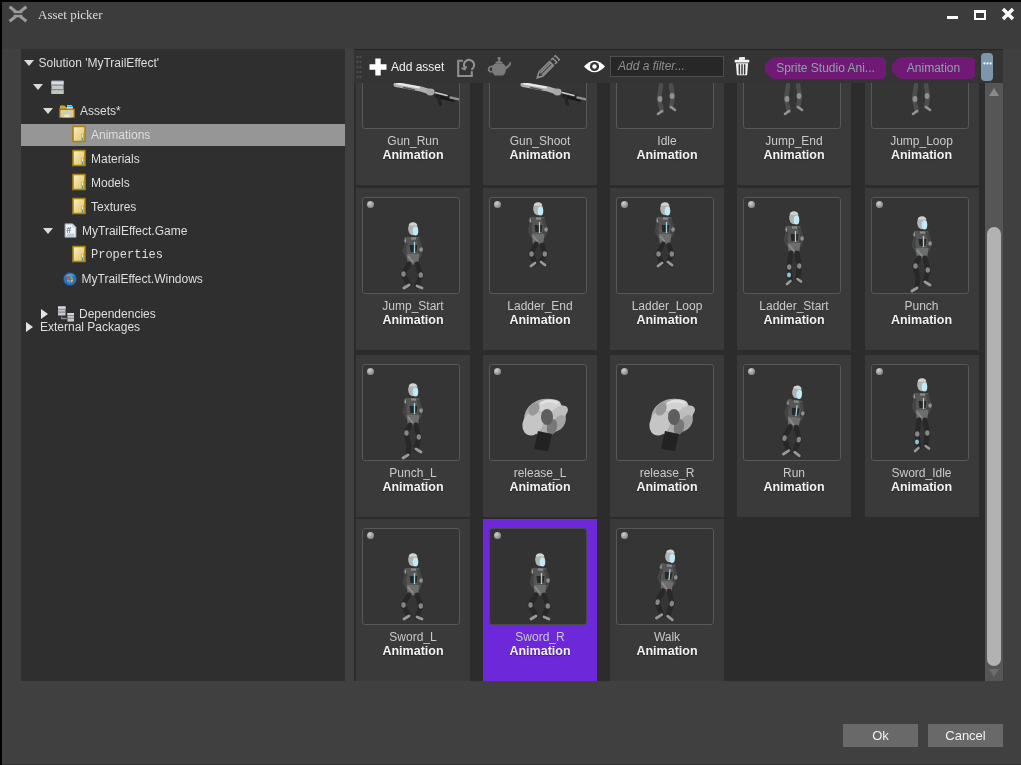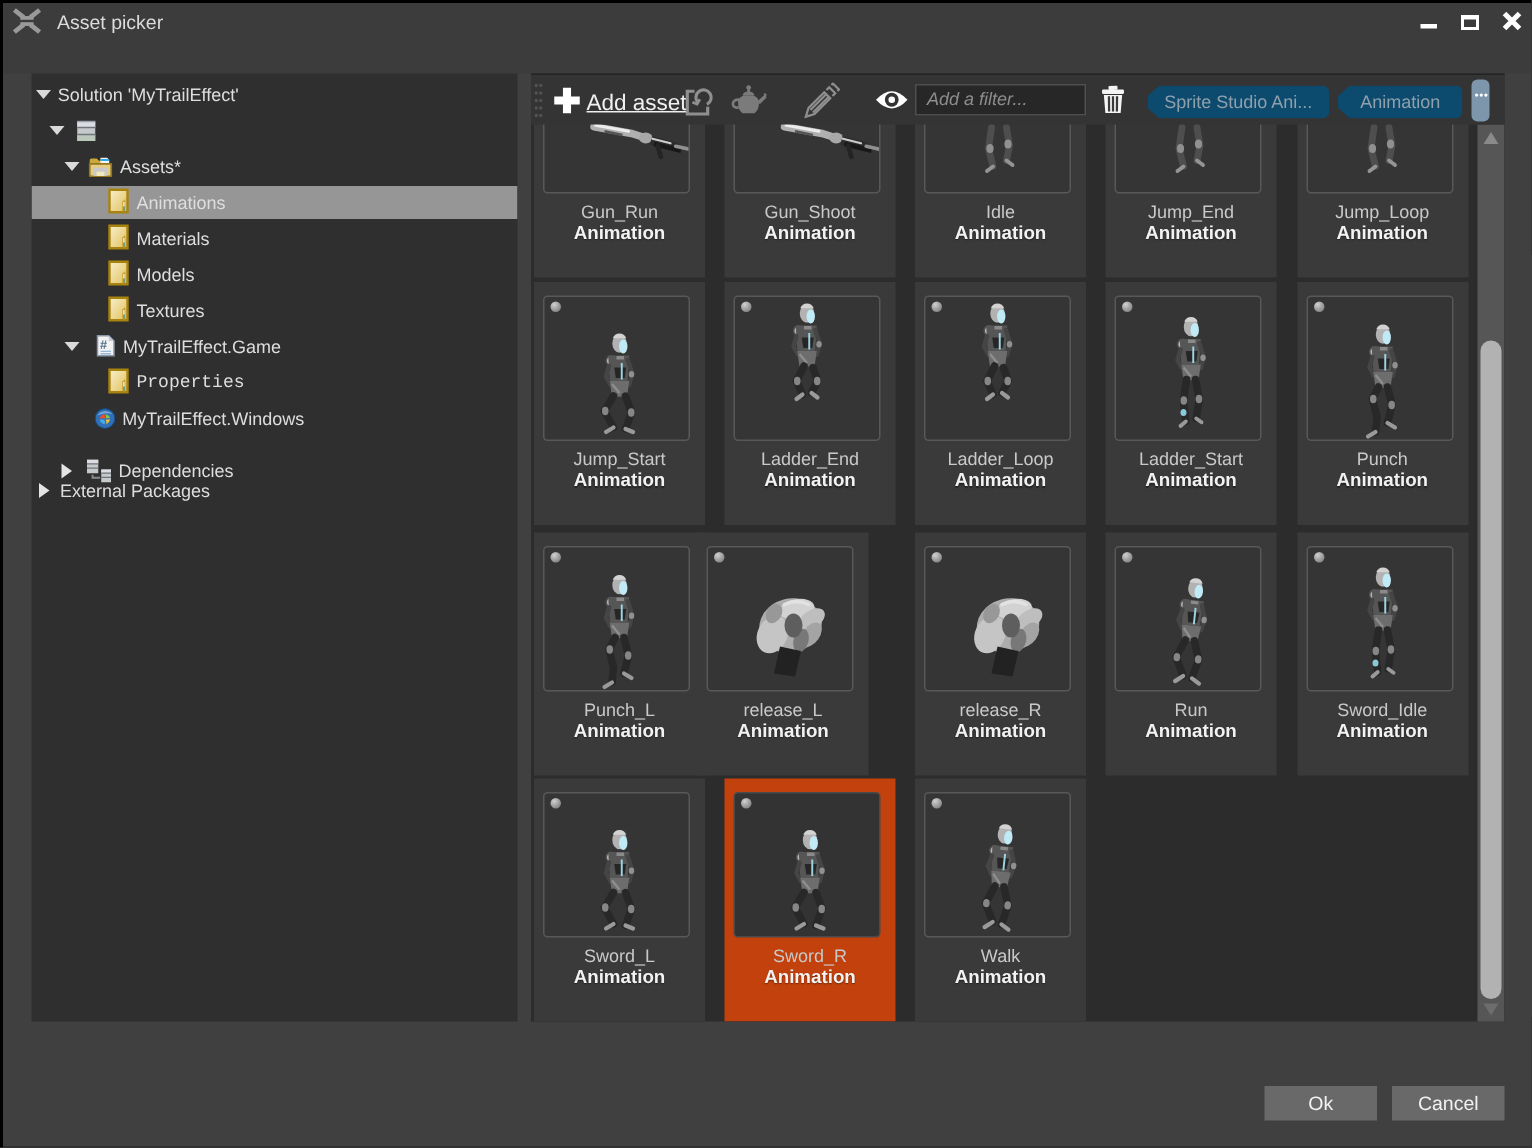--- a/index.html
+++ b/index.html
@@ -3,39 +3,39 @@
 
 <meta charset="utf-8">
 <style>
   * { margin:0; padding:0; box-sizing:border-box; }
   html,body { width:1021px; height:765px; overflow:hidden; }
   body { background:#404040; font-family:"Liberation Sans", sans-serif; position:relative; }
   .abs { position:absolute; }
   #topborder { left:0; top:0; width:1021px; height:2px; background:#000; }
   #leftborder { left:0; top:0; width:1.5px; height:765px; background:#000; }
   
-  #title { left:38px; top:7px; font-size:13px; color:#dcdcdc; }
+  #title { left:38px; top:7px; font-size:13px; color:#dcdcdc;font-family:Liberation Serif, serif; }
   
   #lpanel { left:21px; top:49px; width:324px; height:632px; background:#2f2f2f; overflow:hidden; }
   .trow { position:absolute; left:0; width:324px; height:24px; line-height:24px; font-size:12px; color:#dedede; white-space:nowrap;padding-left:40px; }
   .trow .lbl { position:absolute; top:0; }
   .selbar { position:absolute; left:0; width:324px; height:22px; top:1px; background:#969696; }
   .ticon { position:absolute; top:4px; }
   .arrow-dn { position:absolute; top:9px; width:0; height:0; border-left:5px solid transparent; border-right:5px solid transparent; border-top:6.5px solid #dadada; }
   .arrow-rt { position:absolute; top:7px; width:0; height:0; border-top:5px solid transparent; border-bottom:5px solid transparent; border-left:7.5px solid #e4e4e4; }
   
   #rpanel { left:354px; top:49px; width:649px; height:632px; background:#2c2c2c; overflow:hidden; border-top:1px solid #242424; }
   #toolbar { position:absolute; left:0; top:0; width:649px; height:33px; background:#343434; z-index:5; }
-  #addtext { position:absolute; left:37px; top:10px; font-size:15px; color:#f0f0f0;text-decoration:underline; }
+  #addtext { position:absolute; left:37px; top:10px; font-size:12px; color:#f0f0f0; }
   #filter { position:absolute; left:256px; top:6px; width:114px; height:21px; background:#272727; border:1px solid #4e4e4e; color:#8d8d8d; font-style:italic; font-size:12px; line-height:19px; padding-left:7px; }
-  .tag { position:absolute; top:7px; height:22px; background:#0c4a6e; color:#8fa0ad; font-size:12px; line-height:22px; text-align:center; clip-path:polygon(8px 0, calc(100% - 3px) 0, 100% 3px, 100% calc(100% - 3px), calc(100% - 3px) 100%, 8px 100%, 0 calc(100% - 7px), 0 7px); }
+  .tag { position:absolute; top:7px; height:22px; background:#701a75; color:#8fa0ad; font-size:12px; line-height:22px; text-align:center; clip-path:polygon(8px 0, calc(100% - 3px) 0, 100% 3px, 100% calc(100% - 3px), calc(100% - 3px) 100%, 8px 100%, 0 calc(100% - 7px), 0 7px); }
   #dotsbtn { position:absolute; left:627px; top:3px; width:12px; height:28px; background:#7d96ab; border-radius:4px; }
   
   .card { position:absolute; width:114px; height:162px; background:#3a3a3a; }
-  .card.sel { background:#c2410c; }
+  .card.sel { background:#6d28d9; }
   .thumb { position:absolute; left:6px; top:9px; width:98px; height:97px; background:#353535; border:1px solid #585858; border-radius:3px; }
   .card.sel .thumb { background:#333; border-color:#4a4a4a; }
   .dot { position:absolute; left:4px; top:3px; width:7px; height:7px; border-radius:50%; background:radial-gradient(circle at 35% 30%, #d0d0d0, #8a8a8a 70%); }
   .cname { position:absolute; left:0; top:111px; width:114px; text-align:center; font-size:12px; color:#c9c9c9; }
   .ctype { position:absolute; left:0; top:125px; width:114px; text-align:center; font-size:12.5px; font-weight:bold; color:#f2f2f2; text-shadow:0 1px 1px rgba(0,0,0,0.45); }
   
   #sbar { position:absolute; left:631px; top:33px; width:18px; height:599px; background:#565656; }
   #sthumb { position:absolute; left:2px; top:144px; width:14px; height:439px; background:#b2b2b2; border-radius:7px; }
   
   .bbtn { position:absolute; top:724px; width:75px; height:23px; background:#696969; color:#f2f2f2; font-size:13px; text-align:center; line-height:23px; }
@@ -487,21 +487,21 @@
     <ellipse cx="43.5" cy="68" rx="2.2" ry="2.8" fill="#868686"></ellipse>
     <ellipse cx="55.8" cy="72" rx="2.2" ry="2.8" fill="#868686"></ellipse>
     <path d="M45 90 L40 93" stroke="#9a9a9a" stroke-width="2.8" stroke-linecap="round"></path>
     <path d="M53 84 L58 87" stroke="#9a9a9a" stroke-width="2.8" stroke-linecap="round"></path>
   </g>
           </svg>
     </div>
     <div class="cname">Punch_L</div>
     <div class="ctype">Animation</div>
   </div>
-      <div class="card" style="left:111px;top:304.5px">
+      <div class="card" style="left:129px;top:304.5px">
     <div class="thumb">
           <div class="dot"></div>
       <svg width="96" height="95" viewBox="0 0 96 95" style="position:absolute;left:0;top:0">
             <g transform="translate(57,56)">
     <ellipse cx="-2" cy="-4" rx="21" ry="18" fill="#adadad" transform="rotate(-15 -2 -4)"></ellipse>
     <ellipse cx="-14" cy="2" rx="10" ry="13" fill="#c5c5c5" transform="rotate(25 -14 2)"></ellipse>
     <ellipse cx="2" cy="-15" rx="12" ry="6.5" fill="#d2d2d2" transform="rotate(-10 2 -15)"></ellipse>
     <ellipse cx="12" cy="-8" rx="10" ry="6" fill="#bebebe" transform="rotate(-35 12 -8)"></ellipse>
     <ellipse cx="12" cy="2" rx="9" ry="5.5" fill="#a4a4a4" transform="rotate(-55 12 2)"></ellipse>
     <ellipse cx="5" cy="6" rx="8" ry="5" fill="#787878" transform="rotate(-75 5 6)"></ellipse>

